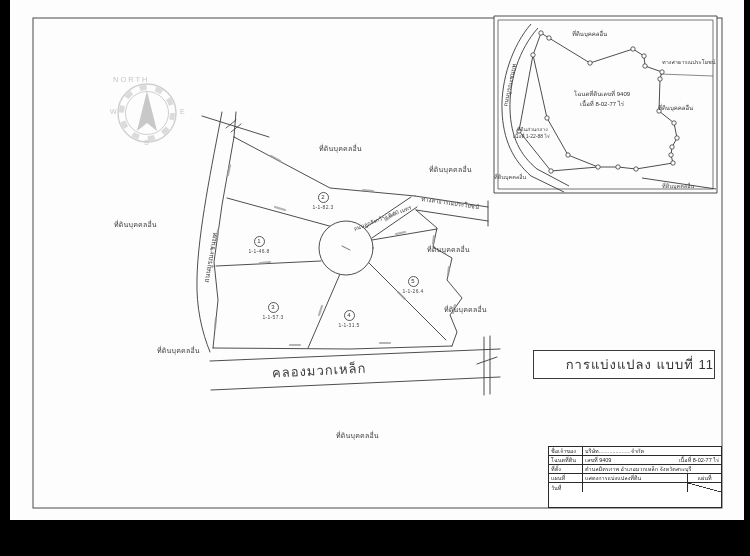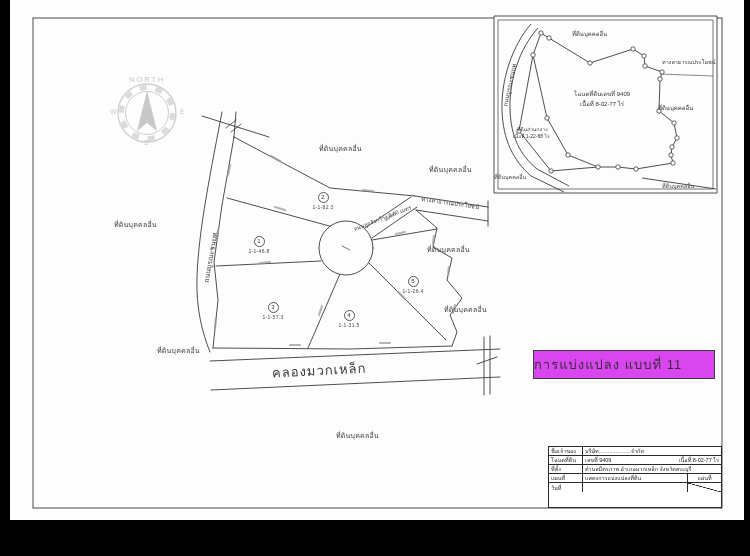--- a/index.html
+++ b/index.html
@@ -10,21 +10,21 @@
   .sheet{position:absolute;left:10px;top:0;width:734px;height:520px;background:#fdfdfd;}
   svg.draw{position:absolute;left:0;top:0;}
   .lbl{position:absolute;white-space:nowrap;color:#3a3a3a;}
   .ol{font-size:7px;letter-spacing:.2px;}
   .compass-txt{color:#c6c6c6;}
   .plot{position:absolute;display:flex;flex-direction:column;align-items:center;gap:1px;width:30px;text-align:center;}
   .pnum{width:9px;height:9px;border:1px solid #555;border-radius:50%;font-size:6px;line-height:9px;text-align:center;color:#333;background:#fff;}
   .parea{font-size:5px;color:#4a4a4a;letter-spacing:.3px;}
   .plan-box{
     position:absolute;left:533px;top:350px;width:180px;height:27px;
-    border:1px solid #3a3a3a;background:#d946ef;text-align:left;line-height:27px;
+    border:1px solid #3a3a3a;background:#ffffff;text-align:right;line-height:27px;
     font-size:13px;color:#333;letter-spacing:1px;
   }
   .tblock{position:absolute;left:548px;top:446px;width:174px;height:62px;border:1px solid #2a2a2a;background:#fff;box-sizing:border-box;font-size:5.5px;color:#222;}
   .tb-head{height:15px;border-bottom:1px solid #2a2a2a;text-align:center;font-size:8px;line-height:16px;overflow:hidden;}
   .tb-row{display:flex;height:9px;border-bottom:1px solid #2a2a2a;box-sizing:border-box;align-items:center;overflow:hidden;}
   .tb-row:last-child{border-bottom:none;}
   .tb-label{width:34px;border-right:1px solid #2a2a2a;height:100%;display:flex;align-items:center;padding-left:2px;box-sizing:border-box;flex:none;overflow:hidden;}
   .tb-value{flex:1;padding:0 2px;display:flex;justify-content:space-between;align-items:center;overflow:hidden;}
   .tb-extra{width:34px;border-left:1px solid #2a2a2a;height:100%;display:flex;align-items:center;justify-content:center;box-sizing:border-box;flex:none;}
   .diag{background:linear-gradient(to top right,transparent 47%,#333 48%,#333 52%,transparent 53%);}
@@ -122,21 +122,21 @@
         <circle cx="598" cy="167" r="2.2"></circle>
         <circle cx="551" cy="171" r="2.2"></circle>
       <circle cx="519" cy="131" r="2.2"></circle>
         <circle cx="533" cy="55" r="2.2"></circle>
         <circle cx="547" cy="118" r="2.2"></circle>
       <circle cx="568" cy="155" r="2.2"></circle>
     </g>
   </g>
 </svg>
 
-<div class="lbl compass-txt" style="left:129px;top:75px;font-size:7.5px;letter-spacing:2px;">NORTH</div>
+<div class="lbl compass-txt" style="left:113px;top:75px;font-size:7.5px;letter-spacing:2px;">NORTH</div>
 <div class="lbl compass-txt" style="left:110px;top:108px;font-size:7px;">W</div>
 <div class="lbl compass-txt" style="left:180px;top:108px;font-size:7px;">E</div>
 <div class="lbl compass-txt" style="left:144px;top:139px;font-size:7px;">S</div>
 
 <div class="lbl ol" style="left:114px;top:219px;">ที่ดินบุคคลอื่น</div>
 <div class="lbl ol" style="left:319px;top:143px;">ที่ดินบุคคลอื่น</div>
 <div class="lbl ol" style="left:429px;top:164px;">ที่ดินบุคคลอื่น</div>
 <div class="lbl ol" style="left:427px;top:244px;">ที่ดินบุคคลอื่น</div>
 <div class="lbl ol" style="left:444px;top:304px;">ที่ดินบุคคลอื่น</div>
 <div class="lbl ol" style="left:157px;top:345px;">ที่ดินบุคคลอื่น</div>

